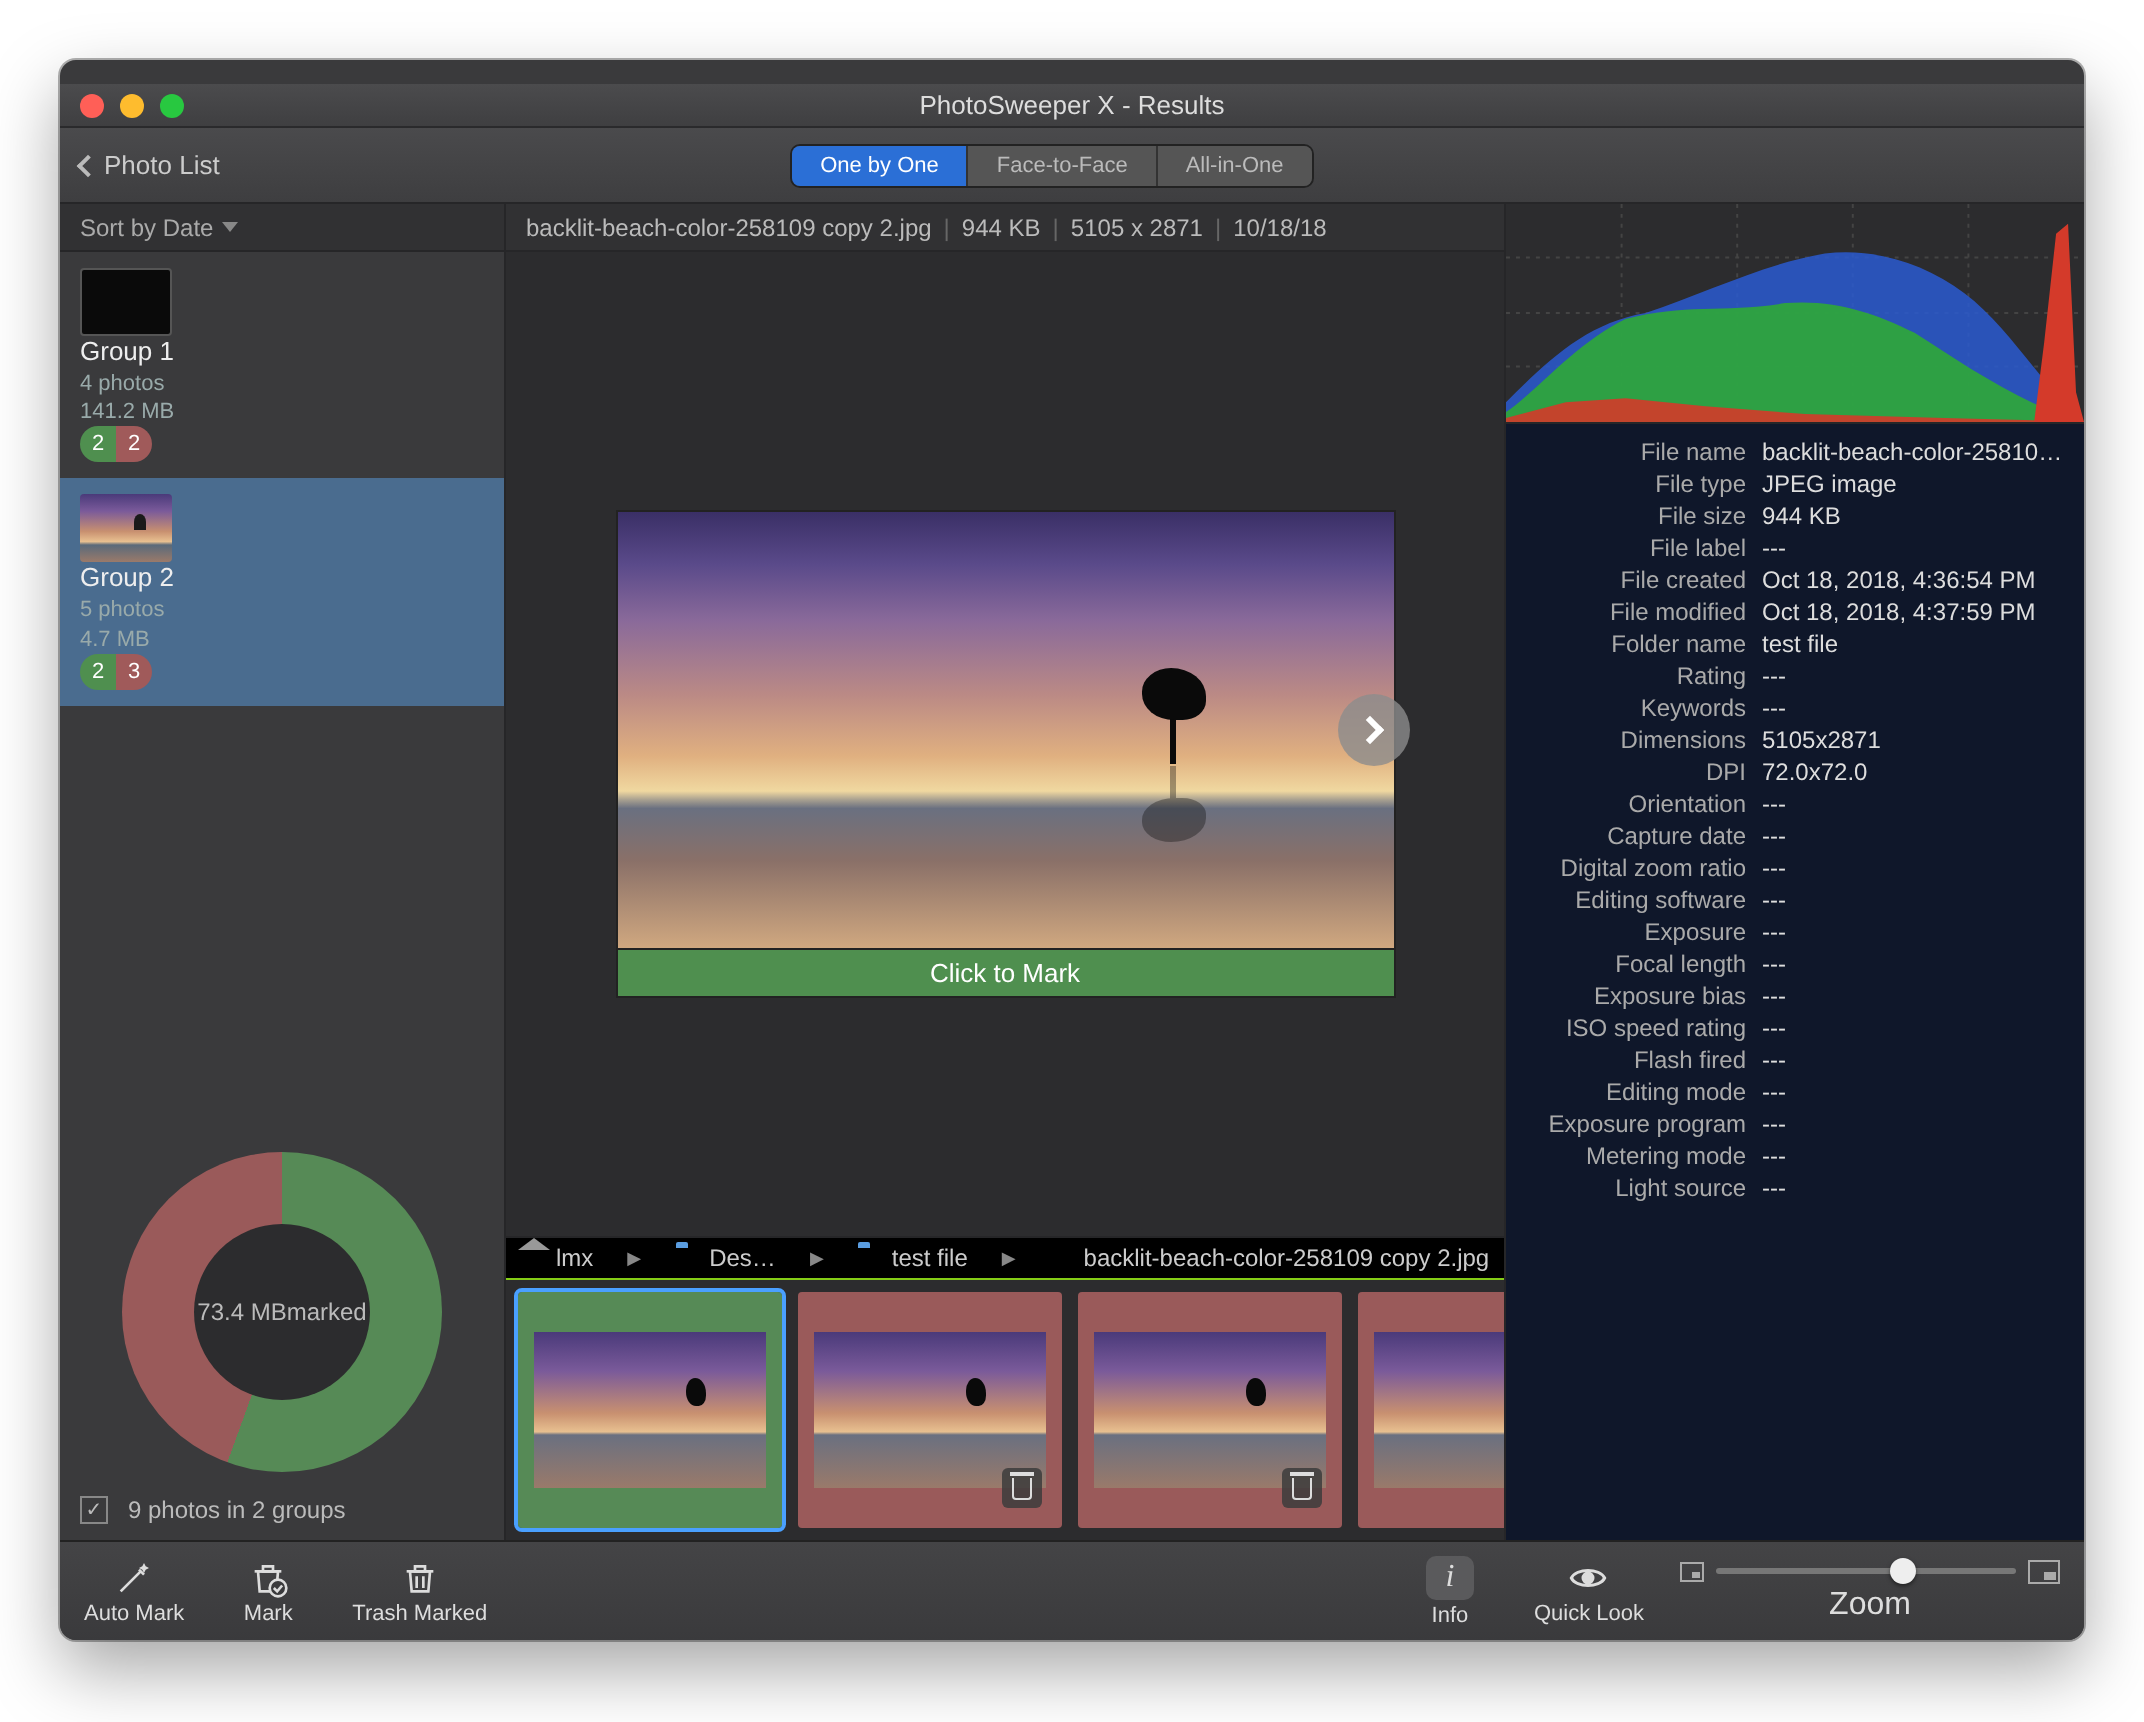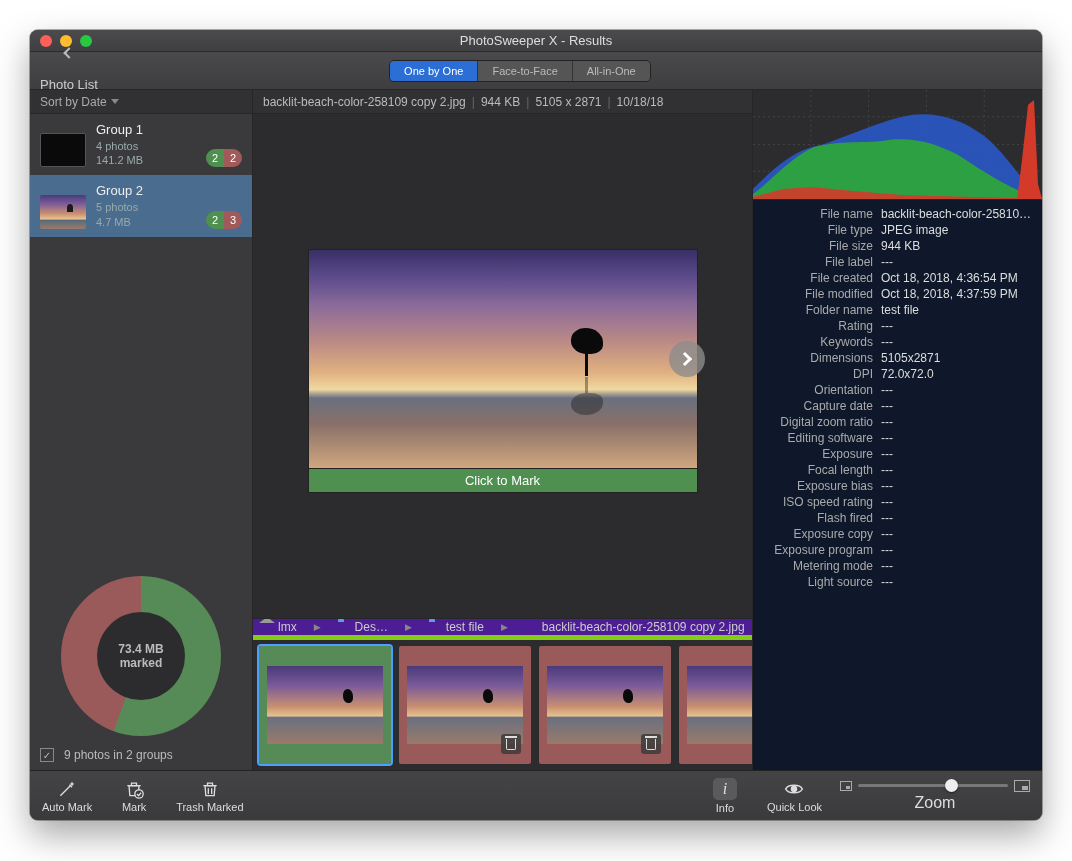--- a/index.html
+++ b/index.html
@@ -8,91 +8,91 @@
   .window {
     width: 1012px; height: 790px; background: #3a3a3c; border-radius: 8px;
     box-shadow: 0 15px 35px rgba(0,0,0,0.35), 0 0 0 1px rgba(0,0,0,0.3);
     display: flex; flex-direction: column; overflow: hidden; color: #ccc;
     font-size: 13px;
   }
   
   .titlebar {
     height: 22px; display: flex; align-items: center; padding: 0 10px;
     background: linear-gradient(#4b4b4d, #3f3f41);
-    border-bottom: 1px solid #2a2a2c; position: relative;
+    border-bottom: 1px solid #2a2a2c; position: relative; margin-top: 12px;
   }
   .traffic { display: flex; gap: 8px; }
   .traffic span { width: 12px; height: 12px; border-radius: 50%; display: block; }
   .tl-close { background: #ff5f57; }
   .tl-min   { background: #febc2e; }
   .tl-max   { background: #28c840; }
   .title { position: absolute; left: 0; right: 0; text-align: center; color: #ddd; font-size: 13px; pointer-events: none; }
 
   
   .toolbar {
     height: 38px; display: flex; align-items: center; padding: 0 10px;
     background: linear-gradient(#4a4a4c, #3e3e40);
     border-bottom: 1px solid #262628;
   }
-  .back-btn { display: flex; align-items: center; color: #ccc; gap: 20px; cursor: pointer; flex-direction: column; }
+  .back-btn { display: flex; align-items: center; color: #ccc; gap: 4px; cursor: pointer; }
   .chevron-left { display:inline-block; width: 8px; height: 8px; border-left: 2px solid #bbb; border-bottom: 2px solid #bbb; transform: rotate(45deg); }
   .seg { margin: 0 auto; display: flex; border: 1px solid #222; border-radius: 5px; overflow: hidden; }
   .seg-btn { padding: 4px 14px; font-size: 11px; color: #bbb; background: #555; border-right: 1px solid #333; cursor: pointer; }
   .seg-btn:last-child { border-right: none; }
   .seg-btn.active { background: #2b6fd6; color: #fff; }
 
   
   .main { flex: 1; display: flex; min-height: 0; }
   .sidebar { width: 223px; background: #3a3a3c; display: flex; flex-direction: column; border-right: 1px solid #262628; }
   .sort-bar { height: 24px; background: #313133; color: #aaa; font-size: 12px; display: flex; align-items: center; padding: 0 10px; gap: 4px; border-bottom: 1px solid #262628; }
   .caret-down { width: 0; height: 0; border-left: 4px solid transparent; border-right: 4px solid transparent; border-top: 5px solid #888; }
 
   .group-list { flex: 0 0 auto; }
-  .group-item { display: flex; align-items: flex-end; padding: 8px 10px; gap: 10px; }
+  .group-item { display: flex; align-items: flex-start; padding: 8px 10px; gap: 0; flex-direction: column; }
   .group-item.selected { background: #4a6c8f; }
   .thumb-sm { width: 46px; height: 34px; border-radius: 2px; flex-shrink: 0; }
   .black-thumb { background: #0a0a0a; border: 1px solid #555; }
   .sunset-grad { background: linear-gradient(to bottom, #4a3a7a 0%, #7a5a9a 25%, #c89070 55%, #e8c090 70%, #5a6a7a 75%, #9a7a6a 100%); position: relative; }
   .sunset-grad::after{ content:""; position:absolute; right:28%; top:28%; width:6px; height:8px; background:#1a1a1a; border-radius:50% 50% 0 0; }
   .group-text { flex: 1; line-height: 1.3; }
   .group-name { color: #eee; font-size: 13px; }
   .group-sub { color: #9aa; font-size: 11px; }
   .badges { display: flex; border-radius: 9px; overflow: hidden; font-size: 11px; }
   .badge { width: 18px; height: 18px; display:flex; align-items:center; justify-content:center; color:#fff; }
   .bg-green { background: #4f8f4f; }
   .bg-red   { background: #a05a5a; }
 
   .sidebar-spacer { flex: 1; }
 
   .donut-wrap { display:flex; flex-direction:column; align-items:center; padding: 10px 0 6px; }
   .donut { width: 160px; height: 160px; border-radius: 50%; position: relative;
     background: conic-gradient(#568a56 0deg 200deg, #9a5a5a 200deg 360deg); }
   .donut::after { content:""; position:absolute; inset: 36px; background:#2c2c2e; border-radius:50%; }
-  .donut-label { position:absolute; inset:0; display:flex; flex-direction:column; align-items:center; justify-content:center; z-index:1; color:#bbb; font-size:12px;font-weight:bold; }
+  .donut-label { position:absolute; inset:0; display:flex; flex-direction:row; align-items:center; justify-content:center; z-index:1; color:#bbb; font-size:12px; }
   .sidebar-foot { display:flex; align-items:center; gap:10px; padding: 6px 10px 8px; color:#bbb; font-size:12px; }
   .check-sq { width:14px; height:14px; border:1px solid #888; display:flex; align-items:center; justify-content:center; font-size:10px; }
 
   
   .center { flex:1; display:flex; flex-direction:column; background:#2c2c2e; min-width:0; }
   .info-strip { height:24px; background:#313133; color:#bbb; font-size:12px; display:flex; align-items:center; padding:0 10px; border-bottom:1px solid #262628; }
   .info-strip .sep { color:#666; margin:0 6px; }
   .preview-area { flex:1; background:#2c2c2e; display:flex; align-items:center; justify-content:center; padding:20px 10px 10px; position:relative; }
   .photo-frame { width: 390px; display:flex; flex-direction:column; }
   .photo-img { width:100%; height:220px; background: linear-gradient(to bottom, #3a2f66 0%, #5a4a8a 12%, #8a6a9a 25%, #bb8a85 42%, #e0b080 56%, #f0d8a0 64%, #a8a090 66%, #6a7080 68%, #8a7068 80%, #d0a880 100%); position:relative; border:1px solid #222; }
   .tree { position:absolute; right:24%; top:36%; width:32px; height:42px; }
   .tree::before{content:""; position:absolute; left:14px; top:18px; width:3px; height:30px; background:#0a0a0a;}
   .tree::after{content:""; position:absolute; left:0; top:0; width:32px; height:26px; background:#0a0a0a; border-radius:50% 60% 40% 55%;}
   .tree-refl { position:absolute; right:24%; top:62%; width:32px; height:30px; opacity:0.35; transform:scaleY(-1);}
   .tree-refl::before{content:""; position:absolute; left:14px; top:18px; width:3px; height:20px; background:#0a0a0a;}
   .tree-refl::after{content:""; position:absolute; left:0; top:0; width:32px; height:22px; background:#0a0a0a; border-radius:50% 60% 40% 55%;}
   .next-btn { position:absolute; right:-8px; top:50%; transform:translateY(-50%); width:36px; height:36px; border-radius:50%; background:rgba(140,140,140,0.8); display:flex; align-items:center; justify-content:center; cursor:pointer; }
   .chev-r { width:10px; height:10px; border-top:3px solid #fff; border-right:3px solid #fff; transform:rotate(45deg); margin-left:-3px;}
   .mark-bar { height:24px; background:#4f8f4f; color:#fff; font-size:13px; display:flex; align-items:center; justify-content:center; border:1px solid #222; border-top:none; cursor:pointer;}
 
-  .crumb-bar { height:22px; background:#4c1d95; color:#ccc; font-size:12px; display:flex; align-items:center; padding:0 8px; gap:17px; border-top:1px solid #262628; border-bottom:5px solid #84cc16; white-space:nowrap; overflow:hidden;}
+  .crumb-bar { height:22px; background:#000000; color:#ccc; font-size:12px; display:flex; align-items:center; padding:0 8px; gap:17px; border-top:1px solid #262628; border-bottom:1px solid #84cc16; white-space:nowrap; overflow:hidden;}
   .crumb-bar .tri { color:#888; font-size:9px; }
   .folder-ic { display:inline-block; width:14px; height:10px; background:#5a9de0; border-radius:1px; position:relative; }
   .folder-ic::before{content:"";position:absolute;top:-3px;left:0;width:6px;height:3px;background:#5a9de0;border-radius:1px 1px 0 0;}
   .home-ic { display:inline-block; width:12px; height:10px; background:#999; position:relative; }
   .home-ic::before{content:"";position:absolute;top:-5px;left:-2px;border-left:8px solid transparent;border-right:8px solid transparent;border-bottom:6px solid #999;}
   .file-ic { display:inline-block; width:10px; height:12px; background:#ddd; border-radius:1px; }
 
   .film { height:130px; background:#2c2c2e; display:flex; gap:8px; padding:6px; overflow:hidden;}
   .film-item { width:132px; height:118px; border-radius:2px; padding:8px; display:flex; align-items:center; justify-content:center; position:relative; cursor:pointer;}
   .film-item.sel { outline:2px solid #4aa0ff; }
@@ -360,21 +360,21 @@
             </div>
             <div class="mrow">
               <div class="mlabel">ISO speed rating</div>
                <div class="mval">---</div>
             </div>
             <div class="mrow">
               <div class="mlabel">Flash fired</div>
                <div class="mval">---</div>
             </div>
             <div class="mrow">
-              <div class="mlabel">Exposure copy</div>
+              <div class="mlabel">Editing mode</div>
                <div class="mval">---</div>
             </div>
             <div class="mrow">
               <div class="mlabel">Exposure program</div>
                <div class="mval">---</div>
             </div>
             <div class="mrow">
               <div class="mlabel">Metering mode</div>
                <div class="mval">---</div>
             </div>

